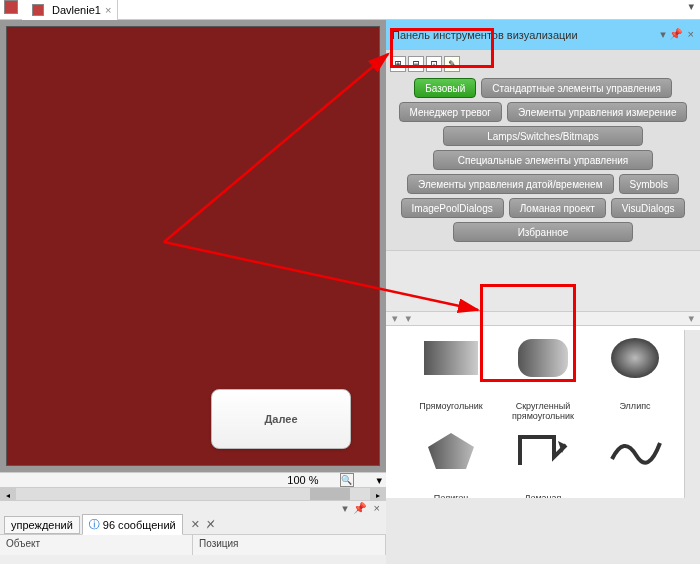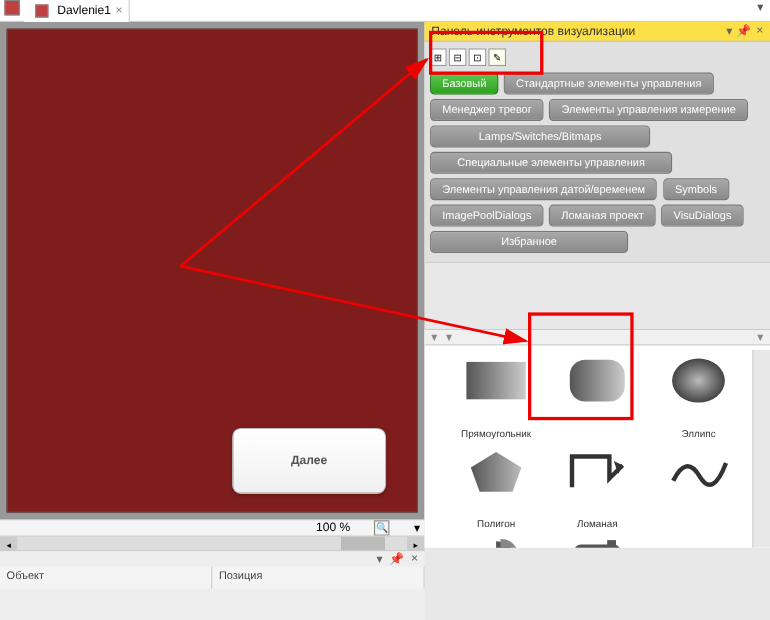--- a/index.html
+++ b/index.html
@@ -14,21 +14,21 @@
 .canvas-area{flex:1;background:#999;padding:6px;position:relative}
 .canvas{background:#7f1d1d;width:100%;height:440px;position:relative;border:1px solid #555}
 .big-btn{position:absolute;bottom:16px;right:28px;width:140px;height:60px;background:linear-gradient(#fff,#f0f0f0);border:1px solid #bbb;border-radius:8px;display:flex;align-items:center;justify-content:center;font-size:18px;color:#555;font-weight:bold;box-shadow:0 1px 3px rgba(0,0,0,0.2)}
 .zoom-bar{height:18px;background:#f4f4f4;border-top:1px solid #ccc;display:flex;align-items:center;justify-content:flex-end;padding:0 4px;gap:22px;font-size:10px}
 .zoom-icon{width:14px;height:14px;border:1px solid #888;display:flex;align-items:center;justify-content:center;font-size:9px}
 .scroll-h{height:16px;background:#e8e8e8;border-top:1px solid #ccc;display:flex;align-items:center}
 .sb-track{flex:1;background:#ddd;height:14px;position:relative}
 .sb-thumb{position:absolute;right:20px;width:40px;height:14px;background:#bbb}
 .sb-arrow{width:16px;height:14px;background:#ccc;display:flex;align-items:center;justify-content:center;font-size:8px}
 .right-pane{flex:1;background:#e8e8e8;display:flex;flex-direction:column}
-.panel-header{height:18px;background:#fde047;border-bottom:1px solid #bbb;display:flex;align-items:center;padding:0 6px;font-size:10px;color:#333}
+.panel-header{height:30px;background:#7dd3fc;border-bottom:1px solid #bbb;display:flex;align-items:center;padding:0 6px;font-size:10px;color:#333}
 .panel-ctrls{margin-left:auto;display:flex;gap:4px;color:#666}
 .tool-cats{background:#e0e0e0;padding:6px 4px;border-bottom:1px solid #ccc}
 .small-icons{display:flex;gap:2px;margin-bottom:4px}
 .small-ic{width:16px;height:16px;border:1px solid #999;background:#fff;display:flex;align-items:center;justify-content:center;font-size:9px}
 .cat-btn{display:inline-flex;align-items:center;justify-content:center;height:20px;padding:0 10px;margin:2px 1px;background:linear-gradient(#a8a8a8,#8a8a8a);color:#fff;border-radius:4px;border:1px solid #777;font-size:10px;cursor:pointer;white-space:nowrap}
 .cat-btn.active{background:linear-gradient(#5cc850,#2fa020);border-color:#1a7010}
 .shapes-panel{flex:1;background:#fff;border-top:1px solid #ccc;overflow:hidden;position:relative;margin-top:60px}
 .shapes-toolbar{height:14px;background:#f0f0f0;border-bottom:1px solid #ccc;display:flex;align-items:center;gap:8px;padding:0 6px;font-size:9px;color:#888}
 .shapes-grid{display:grid;grid-template-columns:repeat(3,84px);gap:4px 8px;padding:8px;justify-content:center}
 .shape-item{display:flex;flex-direction:column;align-items:center;gap:20px;cursor:pointer}
@@ -93,21 +93,21 @@
       </div>
     </div>
 
     <div class="tool-cats">
       <div class="small-icons">
         <span class="small-ic">⊞</span>
         <span class="small-ic">⊟</span>
         <span class="small-ic">⊡</span>
         <span class="small-ic" style="background:#ffe">✎</span>
       </div>
-      <div style="text-align:left">
+      <div style="text-align:center">
         <span class="cat-btn active">Базовый</span>
         <span class="cat-btn">Стандартные элементы управления</span>
         <br>
         <span class="cat-btn">Менеджер тревог</span>
         <span class="cat-btn">Элементы управления измерение</span>
         <br>
         <span class="cat-btn" style="min-width:200px">Lamps/Switches/Bitmaps</span>
         <br>
         <span class="cat-btn" style="min-width:220px">Специальные элементы управления</span>
         <br>
@@ -148,20 +148,21 @@
               <svg width="58" height="42">
                 <rect x="4" y="2" width="50" height="38" rx="14" fill="url(#g2)"></rect>
                 <defs>
                   <linearGradient id="g2">
                     <stop offset="0" stop-color="#555"></stop>
                     <stop offset="1" stop-color="#ccc"></stop>
                   </linearGradient>
                 </defs>
               </svg>
             </div>
+          <div class="shape-label">Скругленный прямоугольник</div>
         </div>
         <div class="shape-item">
           <div class="shape-preview">
               <svg width="58" height="42">
                 <ellipse cx="29" cy="21" rx="24" ry="20" fill="url(#g3)"></ellipse>
                 <defs>
                   <radialGradient id="g3">
                     <stop offset="0" stop-color="#bbb"></stop>
                     <stop offset="1" stop-color="#444"></stop>
                   </radialGradient>
@@ -225,20 +226,31 @@
       <div class="scroll-v"></div>
     </div>
   </div>
 </div>
 
 <div class="bottom">
   <div class="btm-hdr">
     <span>▾</span>
     <span>📌</span>
     <span>×</span>
+  </div>
+  <div class="btm-tabs">
+    <div class="btm-tab">
+      <span>упреждений</span>
+    </div>
+    <div class="btm-tab active">
+      <span style="color:#06c">ⓘ</span>
+      <span>96 сообщений</span>
+    </div>
+    <span style="margin-left:6px;color:#666">✕</span>
+    <span style="margin-left:4px;color:#666">✕̸</span>
   </div>
   <div class="btm-cols">
     <div class="btm-col">Объект</div>
     <div class="btm-col">Позиция</div>
   </div>
 </div>
 
 <div class="hl" style="left:390px;top:28px;width:104px;height:40px"></div>
 <div class="hl" style="left:480px;top:284px;width:96px;height:98px"></div>
 <svg class="arrow-svg" style="left:0;top:0" width="700" height="564">

